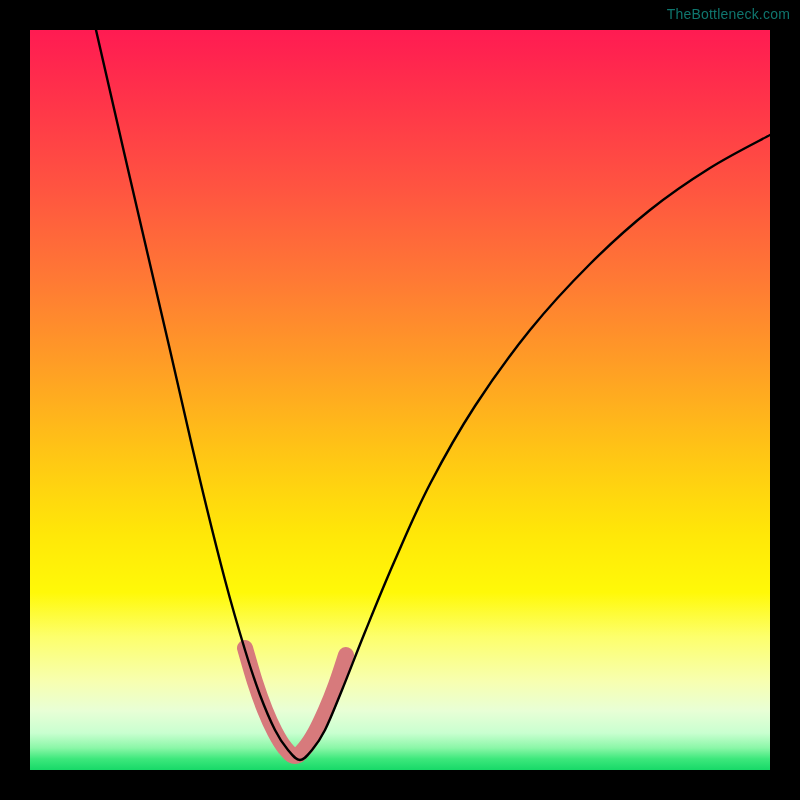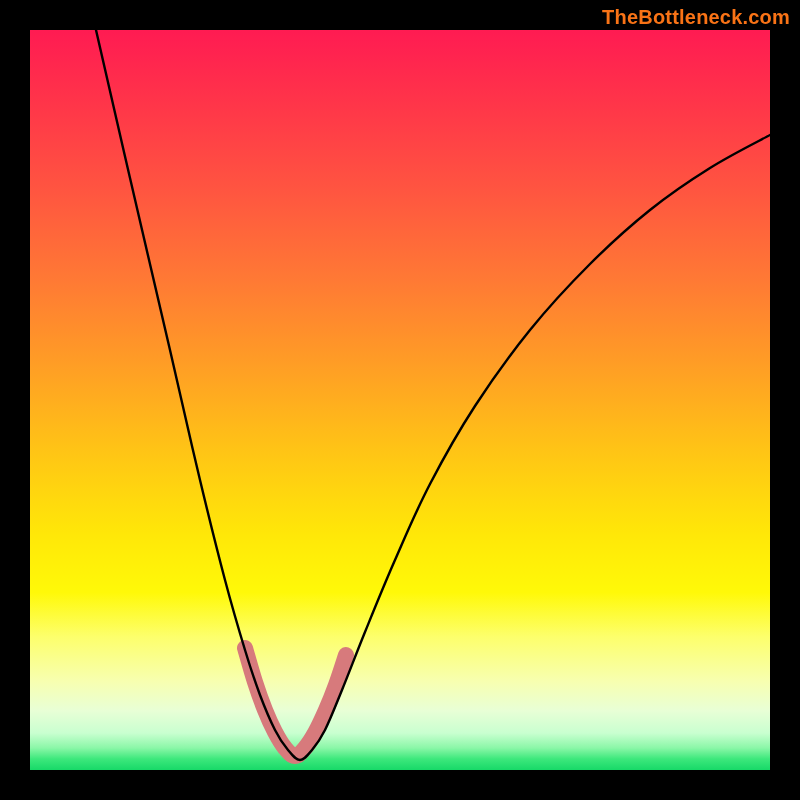--- a/index.html
+++ b/index.html
@@ -14,23 +14,23 @@
   .stage {
     position: relative;
     width: 800px;
     height: 800px;
     background: #000;
   }
   .watermark {
     position: absolute;
     top: 6px;
     right: 10px;
-    font-size: 20px;
-    font-weight: 700;
-    color: #f97316;
+    font-size: 14px;
+    font-weight: 400;
+    color: #0f766e;
     letter-spacing: 0.2px;
     z-index: 20;
   }
   .plot {
     position: absolute;
     left: 30px;
     top: 30px;
     width: 740px;
     height: 740px;
     overflow: hidden;

